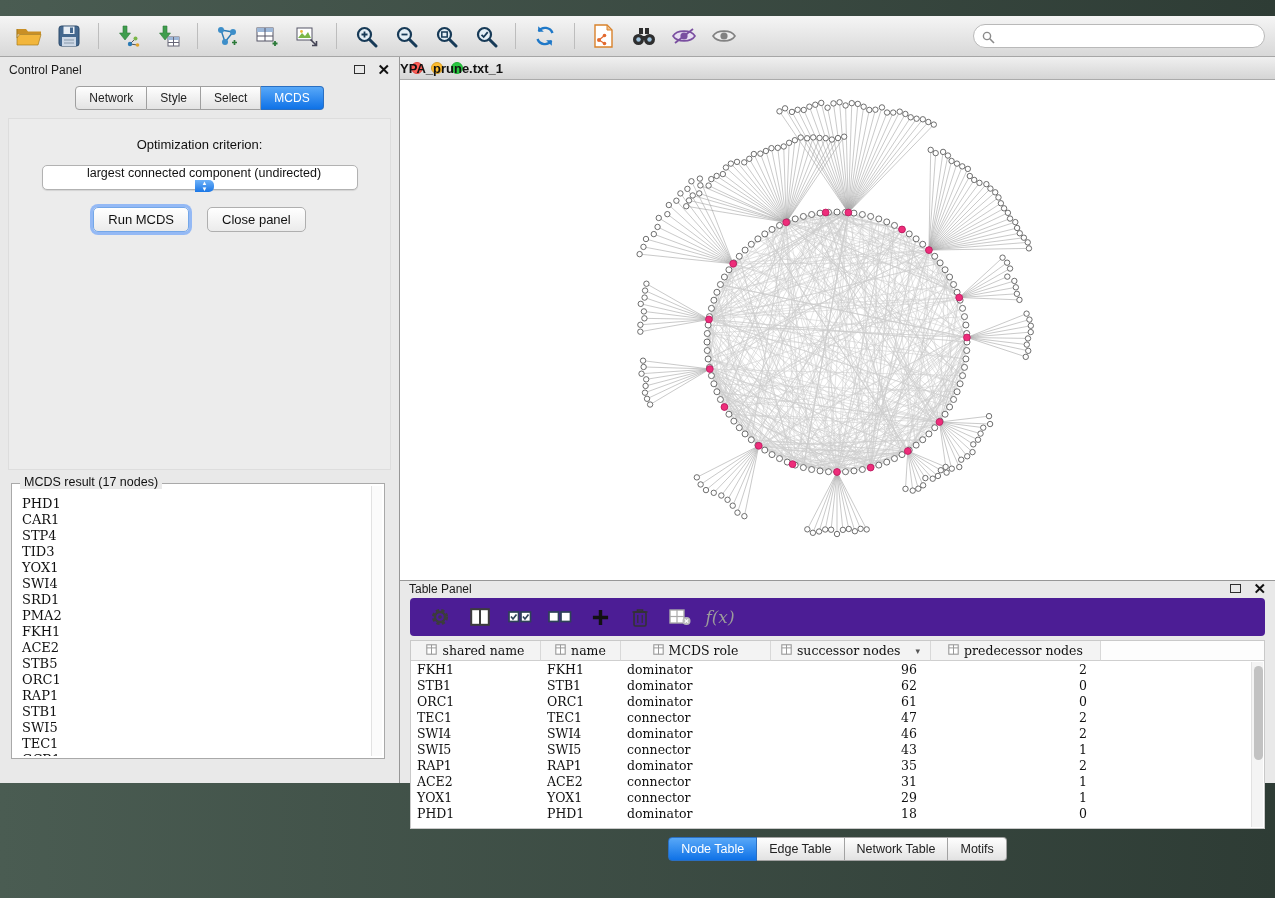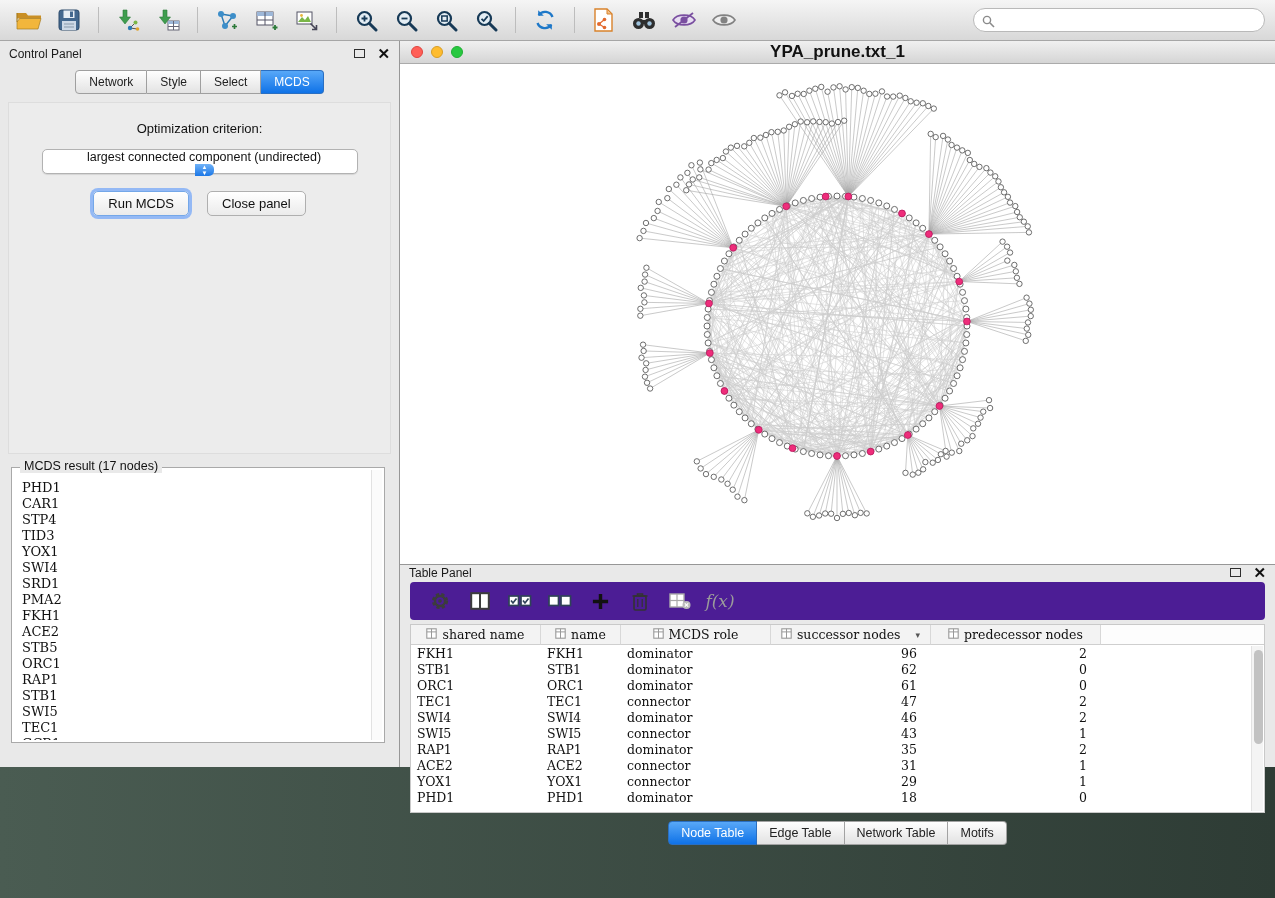--- a/index.html
+++ b/index.html
@@ -1,19 +1,19 @@
 <!DOCTYPE html>
 <html><head>
 <meta charset="utf-8">
 <style>
   *{margin:0;padding:0;box-sizing:border-box;}
   html,body{width:1275px;height:898px;}
   body{position:relative;overflow:hidden;font-family:"Liberation Sans",sans-serif;
        background:linear-gradient(90deg,#4a5c52,#2e3c35);}
-  .app{position:absolute;top:0;left:0;width:1275px;height:767px;background:#e9e9e9;
+  .app{position:absolute;top:16px;left:0;width:1275px;height:767px;background:#e9e9e9;
        display:flex;flex-direction:column;}
   
   .toolbar{height:41px;background:linear-gradient(#f5f5f5,#d8d8d8);border-bottom:1px solid #a6a6a6;
            display:flex;align-items:center;padding:0 10px;gap:2px;flex:0 0 auto;}
   .tbtn{width:38px;height:32px;display:flex;align-items:center;justify-content:center;border-radius:4px;}
   .tsep{width:1px;height:26px;background:#bdbdbd;margin:0 8px;}
   .search-wrap{margin-left:auto;position:relative;}
   .search-input{width:292px;height:24px;border:1px solid #b9b9b9;border-radius:12px;background:#fff;
                 padding:0 10px 0 26px;font-size:12px;outline:none;}
   .search-mag{position:absolute;left:9px;top:6px;}
@@ -52,21 +52,21 @@
   .result-scroll{position:absolute;top:2px;bottom:2px;right:2px;width:11px;border-left:1px solid #e2e2e2;background:#fbfbfb;}
   
   .right-col{flex:1;display:flex;flex-direction:column;min-width:0;}
   .net-window{height:524px;display:flex;flex-direction:column;border-bottom:1px solid #979797;flex:0 0 auto;}
   .net-titlebar{height:23px;background:linear-gradient(#f0f0f0,#d5d5d5);border-bottom:1px solid #ababab;
                 position:relative;display:flex;align-items:center;padding:0 11px;flex:0 0 auto;}
   .tl{width:12px;height:12px;border-radius:50%;margin-right:8px;flex:0 0 auto;}
   .tl.red{background:#ff5f57;border:1px solid #e0443e;}
   .tl.yellow{background:#febc2e;border:1px solid #d89e24;}
   .tl.green{background:#28c840;border:1px solid #1faf34;}
-  .net-title{position:absolute;left:0;right:0;text-align:center;font-size:17px;font-weight:bold;color:#111;}
+  .net-title{position:absolute;left:0;right:0;font-size:13px;font-weight:bold;color:#111;}
   .net-canvas{flex:1;background:#fff;position:relative;overflow:hidden;}
   
   .table-panel{flex:1;background:#e9e9e9;display:flex;flex-direction:column;min-height:0;}
   .tp-toolbar{margin:2px 10px;height:38px;background:#4c1d95;border-radius:4px;display:flex;
               align-items:center;padding:0 10px;flex:0 0 auto;}
   .tp-ic{width:40px;display:flex;justify-content:center;align-items:center;}
   .fx{font-family:"DejaVu Serif",serif;font-style:italic;font-size:17px;color:#9b9b9b;}
   .nt-wrap{margin:2px 10px 0;background:#fff;border:1px solid #c9c9c9;position:relative;height:189px;overflow:hidden;flex:0 0 auto;}
   .nt-grid{display:grid;grid-template-columns:130px 80px 150px 160px 170px 1fr;}
   .nt-header .cell{background:#f3f3f3;border-right:1px solid #d8d8d8;border-bottom:1px solid #cfcfcf;height:20px;

